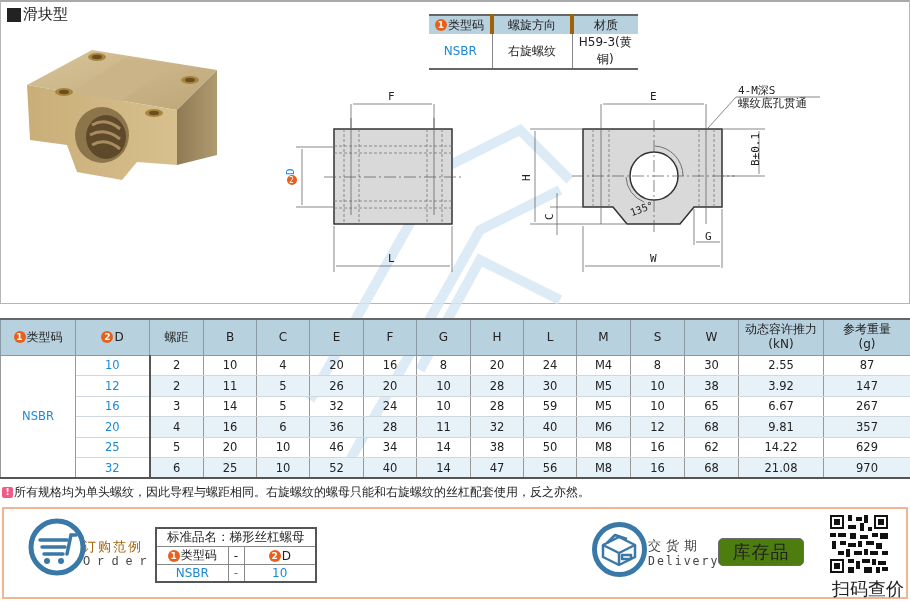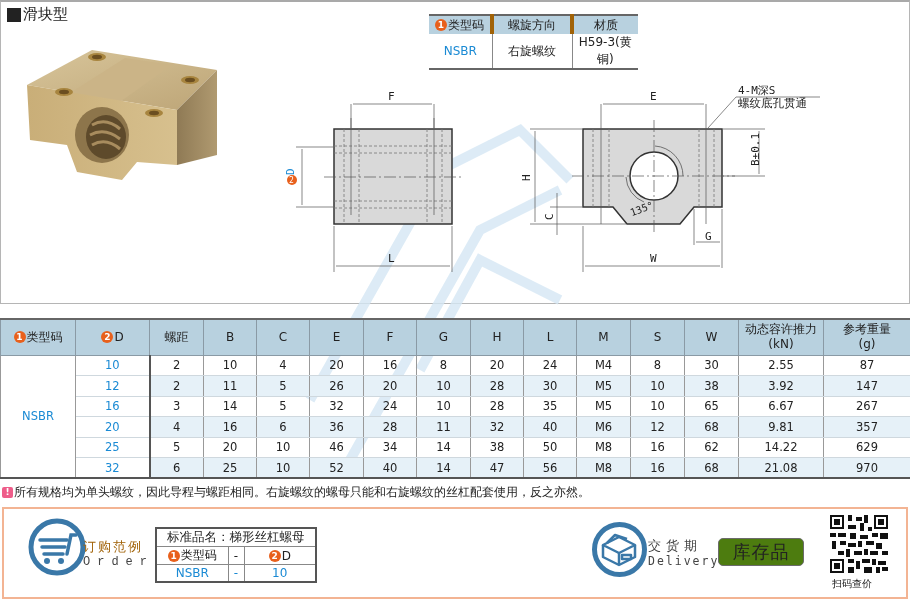--- a/index.html
+++ b/index.html
@@ -31,21 +31,21 @@
   .order-cn { position: absolute; left: 83px; top: 538px; font-size: 13px; color: #a16207; letter-spacing: 2px; }
   .order-en { position: absolute; left: 83px; top: 555px; font-size: 12px; color: #444; letter-spacing: 7px; font-family: Liberation Mono, monospace; }
   .order-table { position: absolute; left: 155px; top: 527px; border-collapse: collapse; font-size: 12px; border: 2px solid #555; }
   .order-table td { border: 1px solid #888; text-align: center; height: 17px; padding: 0 4px; }
   .order-table .name-row td { text-align: left; padding-left: 10px; font-size: 12.5px; }
   .deliv-icon { position: absolute; left: 591px; top: 521px; width: 57px; height: 57px; }
   .deliv-cn { position: absolute; left: 648px; top: 537px; font-size: 13px; color: #444; letter-spacing: 5px; }
   .deliv-en { position: absolute; left: 648px; top: 554px; font-size: 11.5px; color: #444; letter-spacing: 2px; font-family: "DejaVu Sans Mono", monospace; }
   .stock-btn { position: absolute; left: 718px; top: 538px; width: 86px; height: 28px; background: #4d7c0f; border: 1px solid #6b6b6b; border-radius: 5px; font-size: 18px; text-align: center; line-height: 26px; color: #222; letter-spacing: 1px; }
   .qr { position: absolute; left: 830px; top: 515px; width: 58px; height: 58px; }
-  .qr-label { position: absolute; left: 832px; top: 577px; font-size: 10px; color: #222; }
+  .qr-label { position: absolute; left: 832px; top: 577px; font-size: 18px; color: #222; }
 </style>
 </head>
 <body>
 
 <div class="top-panel"></div>
 
 <div class="title">
   <span class="sq"></span>
   <span>滑块型</span>
 </div>
@@ -267,21 +267,21 @@
     </tr>
     <tr>
       <td class="blue d-cell">16</td>
       <td class="v">3</td>
       <td class="v">14</td>
       <td class="v">5</td>
       <td class="v">32</td>
       <td class="v">24</td>
       <td class="v">10</td>
       <td class="v">28</td>
-      <td class="v">35</td>
+      <td class="v">59</td>
       <td class="v">M5</td>
       <td class="v">10</td>
       <td class="v">65</td>
       <td class="v">6.67</td>
       <td class="v">267</td>
     </tr>
     <tr class="alt">
       <td class="blue d-cell">20</td>
       <td class="v">4</td>
       <td class="v">16</td>

